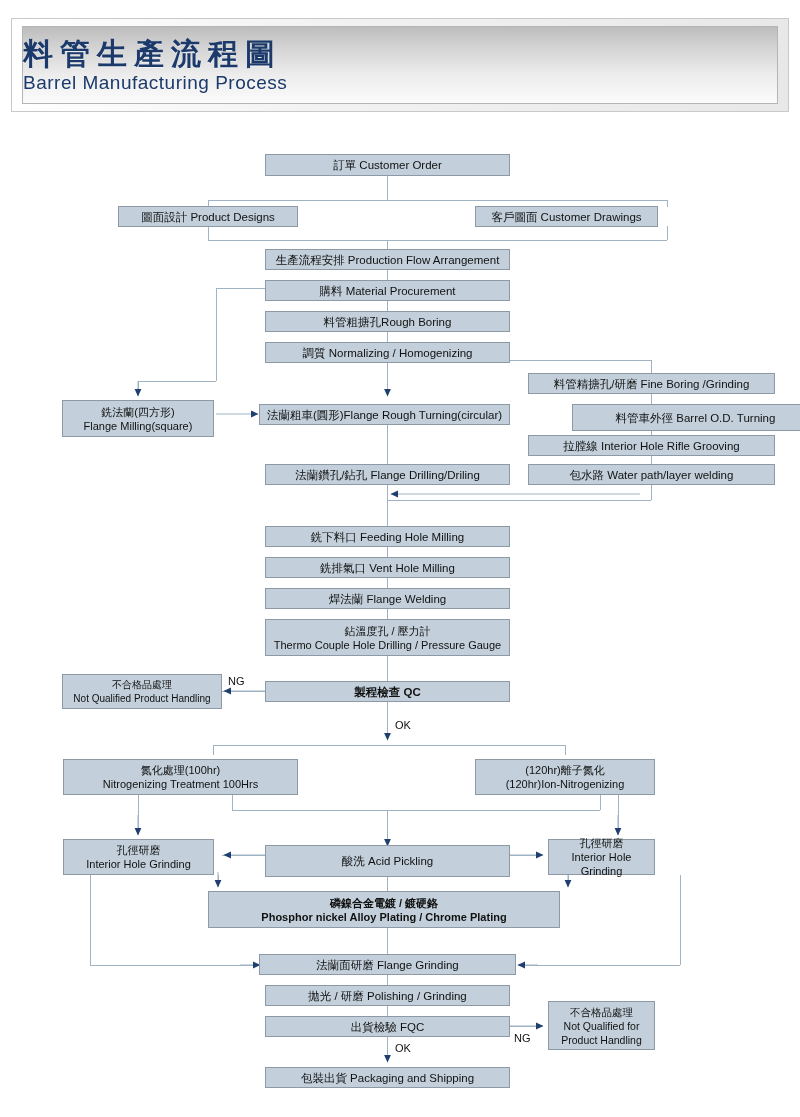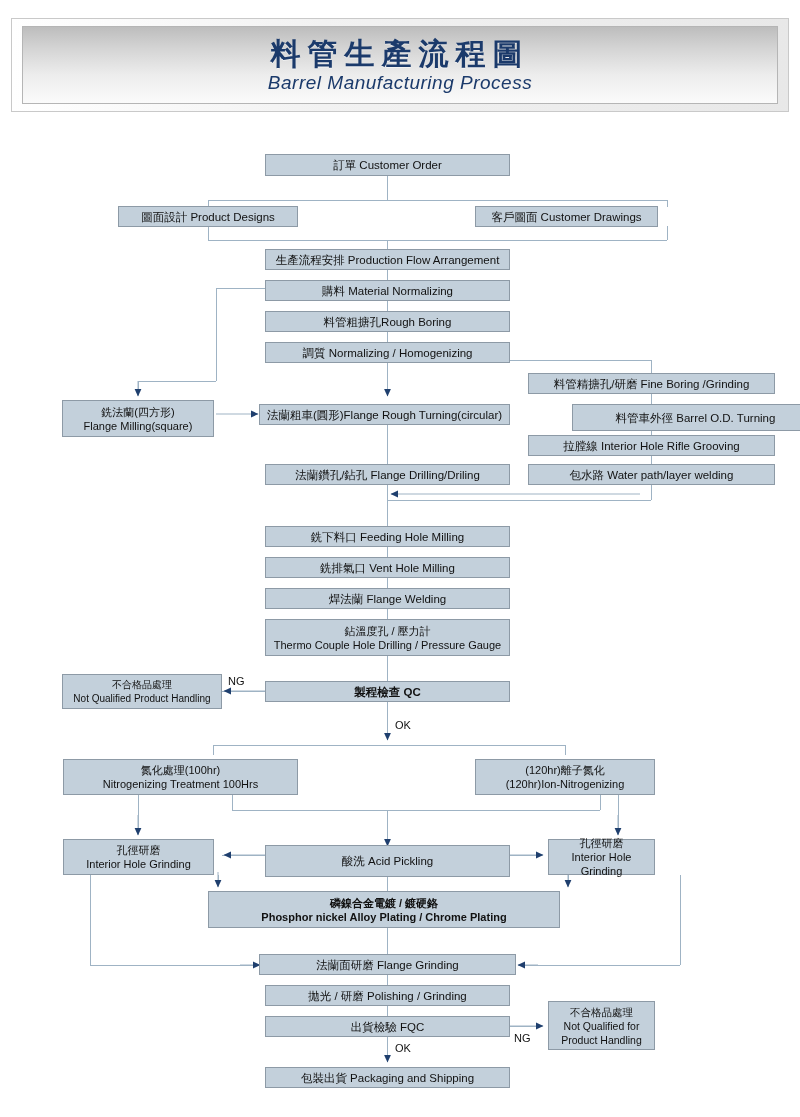--- a/index.html
+++ b/index.html
@@ -17,38 +17,37 @@
     position:absolute;left:11px;top:18px;width:778px;height:94px;
     background:linear-gradient(to right,#ffffff 0%,#f2f2f2 40%,#e8e8e8 100%);
     border:1px solid #c9c9c9;
     box-sizing:border-box;
   }
   .banner-inner{
     position:absolute;left:10px;top:7px;width:756px;height:78px;
     background:linear-gradient(to bottom,#bdbdbd 0%,#d4d4d4 28%,#ececec 62%,#fbfbfb 100%);
     border:1px solid #b5b5b5;
     box-sizing:border-box;
-    display:flex;flex-direction:column;align-items:center;justify-content:center;
+    display:flex;flex-direction:column;align-items:flex-start;justify-content:center;
   }
   .banner-cn{
     color:#1b3a6b;
     font-family:"DejaVu Serif","Liberation Serif",serif;
     font-weight:bold;
     font-size:30px;
     letter-spacing:7px;
     line-height:1;
     margin-bottom:4px;
     text-shadow:0 1px 0 rgba(255,255,255,.5);
   }
   .banner-en{
     color:#1b3a6b;
     font-size:19px;
     letter-spacing:.5px;
     line-height:1;
-    font-style:italic;
   }
 
   
   #wires{position:absolute;left:0;top:0;width:800px;height:1117px;pointer-events:none;}
 
   
   .box{
     position:absolute;
     box-sizing:border-box;
     background:#c3d0db;
@@ -206,21 +205,21 @@
   </svg>
 
   <div class="box" style="left:265px;top:154px;width:245px;height:22px;">訂單 Customer Order</div>
 
   <div class="box" style="left:118px;top:206px;width:180px;height:21px;">圖面設計 Product Designs</div>
 
   <div class="box" style="left:475px;top:206px;width:183px;height:21px;">客戶圖面 Customer Drawings</div>
 
   <div class="box" style="left:265px;top:249px;width:245px;height:21px;">生產流程安排 Production Flow Arrangement</div>
 
-  <div class="box" style="left:265px;top:280px;width:245px;height:21px;">購料 Material Normalizing</div>
+  <div class="box" style="left:265px;top:280px;width:245px;height:21px;">購料 Material Procurement</div>
 
   <div class="box" style="left:265px;top:311px;width:245px;height:21px;">料管粗搪孔Rough Boring</div>
 
   <div class="box" style="left:265px;top:342px;width:245px;height:21px;">調質 Normalizing / Homogenizing</div>
 
   <div class="box two-line" style="left:62px;top:400px;width:152px;height:37px;">銑法蘭(四方形)
 Flange Milling(square)</div>
 
   <div class="box" style="left:259px;top:404px;width:251px;height:21px;">法蘭粗車(圓形)Flange Rough Turning(circular)</div>
 

